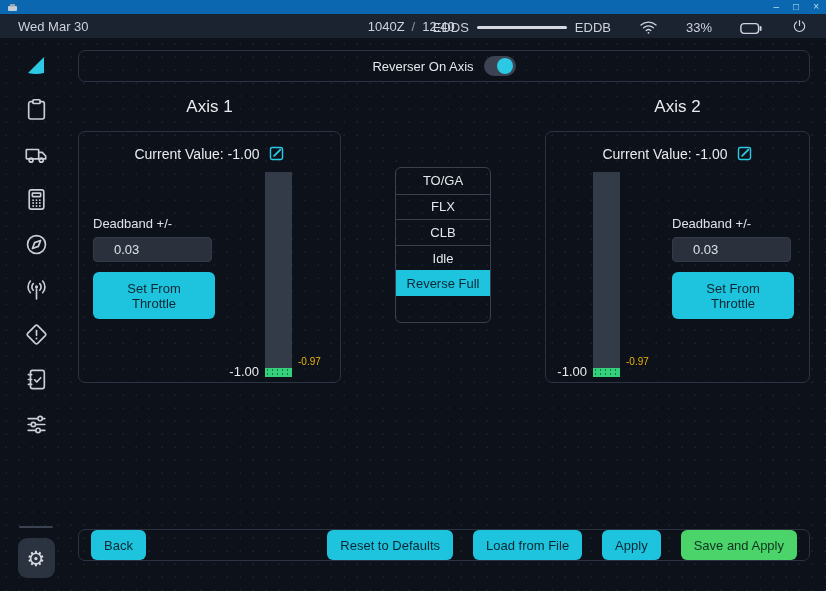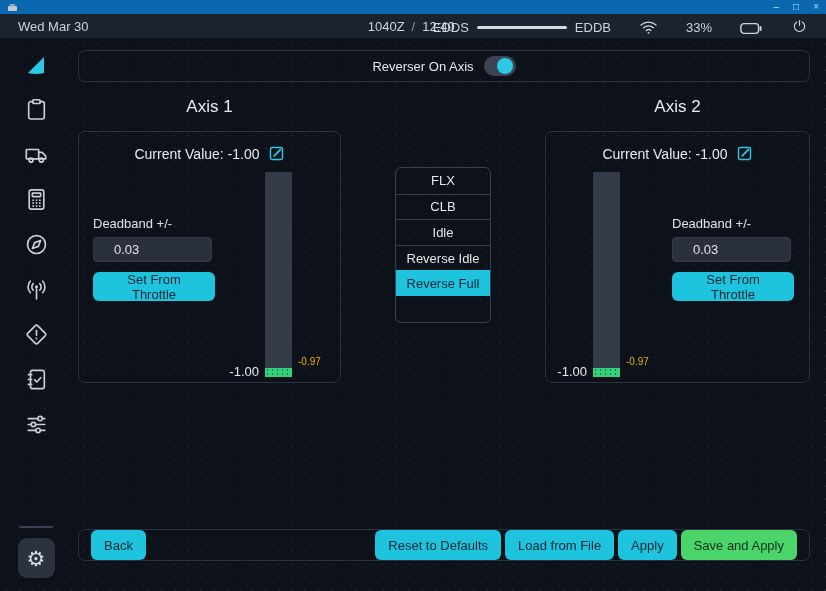--- a/index.html
+++ b/index.html
@@ -88,21 +88,21 @@
   .controls.right-side { right:15px; top:84px; }
   .deadband-label { font-size:13px; color:#dfe3e9; margin-bottom:6px; }
   .deadband-input {
     width:119px; height:25px; background:#2a303c; border:1px solid #343b48;
     border-radius:4px; color:#dfe3e9; font-size:13px; padding:0 20px;
     font-family:"Liberation Sans", sans-serif; outline:none;
   }
   .btn {
     border:none; border-radius:6px; background:#1ec3de; color:#0c2733;
     font-size:13px; font-weight:500; font-family:"Liberation Sans", sans-serif;
-    cursor:pointer; height:29px; padding:0 13px;
+    cursor:pointer; height:47px; padding:0 13px;
   }
   .set-btn { margin-top:10px; }
   .vbar {
     position:absolute; width:27px; height:205px; top:40px;
     background:#343b48; border-radius:1px;
   }
   .vbar.bar-right { left:186px; }
   .vbar.bar-left { left:47px; }
   .vbar .deadband-zone {
     position:absolute; left:0; right:0; bottom:0; height:9px;
@@ -130,21 +130,21 @@
     font-size:13px; color:#e4e7ec; border-top:1px solid #39404e; cursor:pointer;
   }
   .detent-item:first-child { border-top:none; }
   .detent-item.selected { background:#1ec3de; color:#0b2836; border-top-color:#1ec3de; }
   
   .footer {
     margin-top:auto; height:32px; display:flex; align-items:center;
     padding:0 12px; margin-bottom:30px;
   }
   .footer .btn { height:30px; }
-  .footer-right { margin-left:auto; display:flex; gap:4px; }
+  .footer-right { margin-left:auto; display:flex; gap:20px; }
   .btn.green { background:#4bd46a; color:#0f3320; }
   svg.ic { fill:none; stroke:currentColor; stroke-width:1.6; stroke-linecap:round; stroke-linejoin:round; }
 </style>
 </head>
 <body>
 
 <div class="titlebar">
   <svg class="appicon" viewBox="0 0 11 9">
     <rect x="1" y="3" width="9" height="5" rx="1" fill="#c3cbd6"></rect>
     <rect x="3" y="1" width="5" height="2.4" rx="0.6" fill="#9aa5b4"></rect>
@@ -305,24 +305,24 @@
         </div>
         <div class="vbar bar-right">
           <div class="deadband-zone"></div>
           <span class="bar-low">-1.00</span>
           <span class="bar-high">-0.97</span>
         </div>
       </div>
 
       <div class="detent-col">
         <div class="detent-list">
+          <div class="detent-item">TO/GA</div>
           <div class="detent-item">FLX</div>
           <div class="detent-item">CLB</div>
           <div class="detent-item">Idle</div>
-          <div class="detent-item">Reverse Idle</div>
           <div class="detent-item selected">Reverse Full</div>
         </div>
       </div>
 
       <div class="axis-panel panel-border">
         <div class="current-row">
           <span>
             <span>Current Value:</span> <span>-1.00</span>
           </span>
           <svg class="ic edit-icon" viewBox="0 0 24 24">

